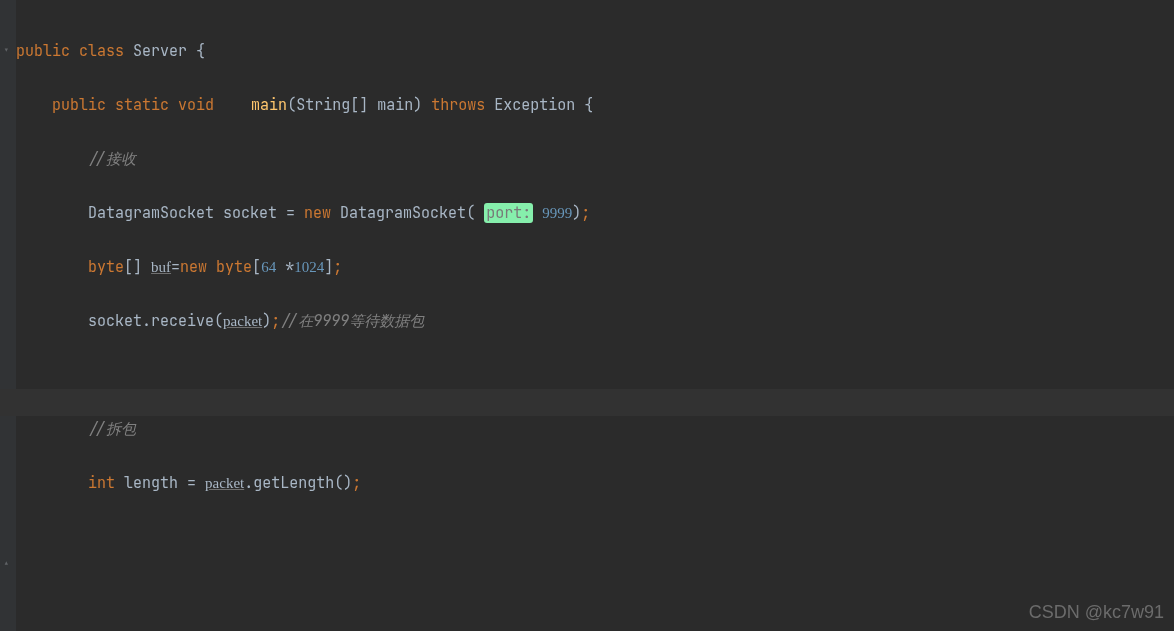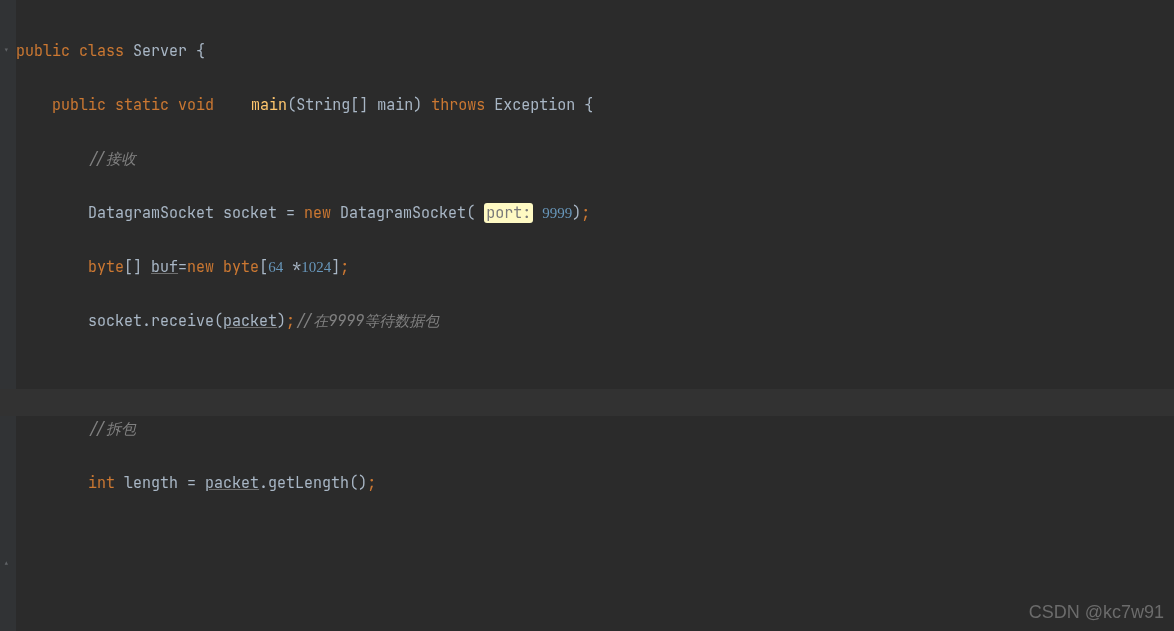--- a/index.html
+++ b/index.html
@@ -13,23 +13,23 @@
   .code{position:absolute;left:16px;top:0;width:1158px;white-space:pre;
     line-height:27px;padding-top:11px;}
   .current-line{position:absolute;left:0;width:1174px;height:27px;
     background:#323232;z-index:0;}
   .code .ln{position:relative;z-index:1;display:block;height:27px;}
   .kw{color:#cc7832;}
   .cls{color:#a9b7c6;}
   .mtd{color:#ffc66d;margin-left:28px;}
   .cmt{color:#808080;font-style:italic;}
   .num{color:#6897bb;font-family:Liberation Serif, serif;}
-  .hint{color:#787878;background:#fef9c3;border-radius:3px;padding:0 2px;}
+  .hint{color:#787878;background:#86efac;border-radius:3px;padding:0 2px;}
   .fld{color:#9876aa;font-style:italic;}
-  .ul{text-decoration:underline;text-decoration-color:#707070;}
+  .ul{text-decoration:underline;text-decoration-color:#707070;font-family:Liberation Serif, serif;}
   .semi{color:#cc7832;}
   .watermark{position:absolute;right:10px;bottom:8px;color:#6b6b6b;font-size:18px;
     font-family:Arial,sans-serif;user-select:none;}
 </style>
 </head>
 <body>
 <div class="editor">
 
   <div class="gutter">
     <span class="fold" style="top:45px">▾</span>

